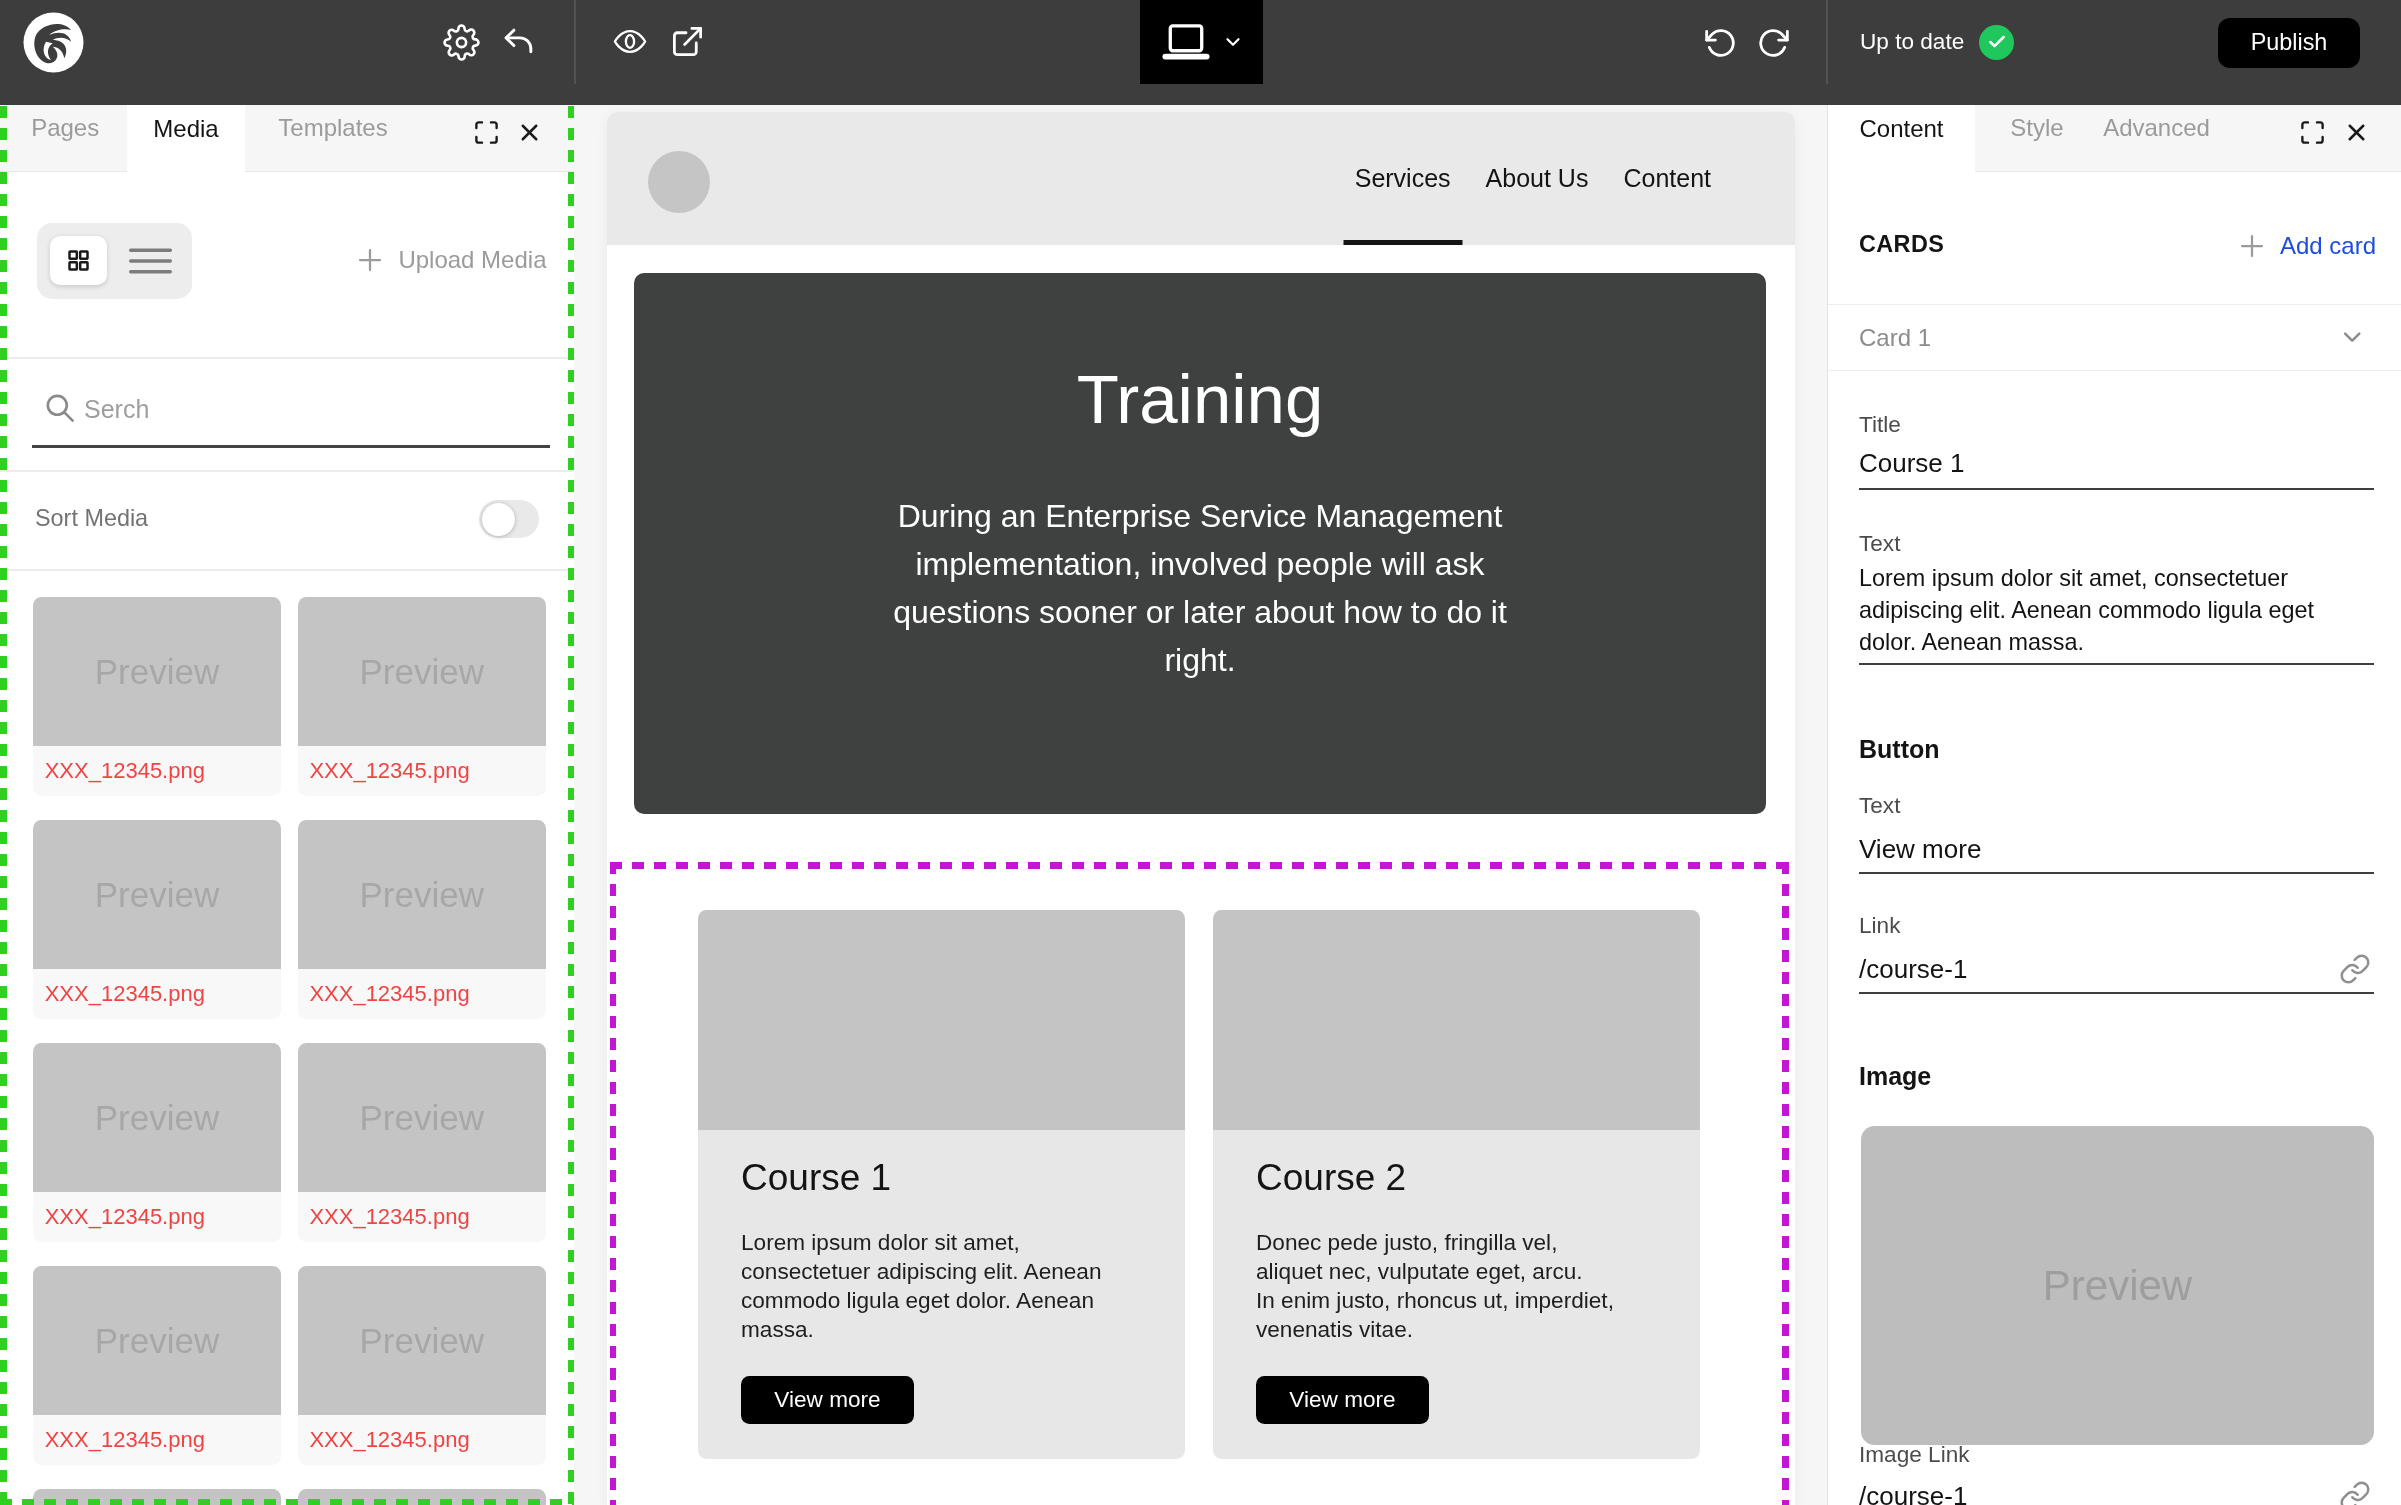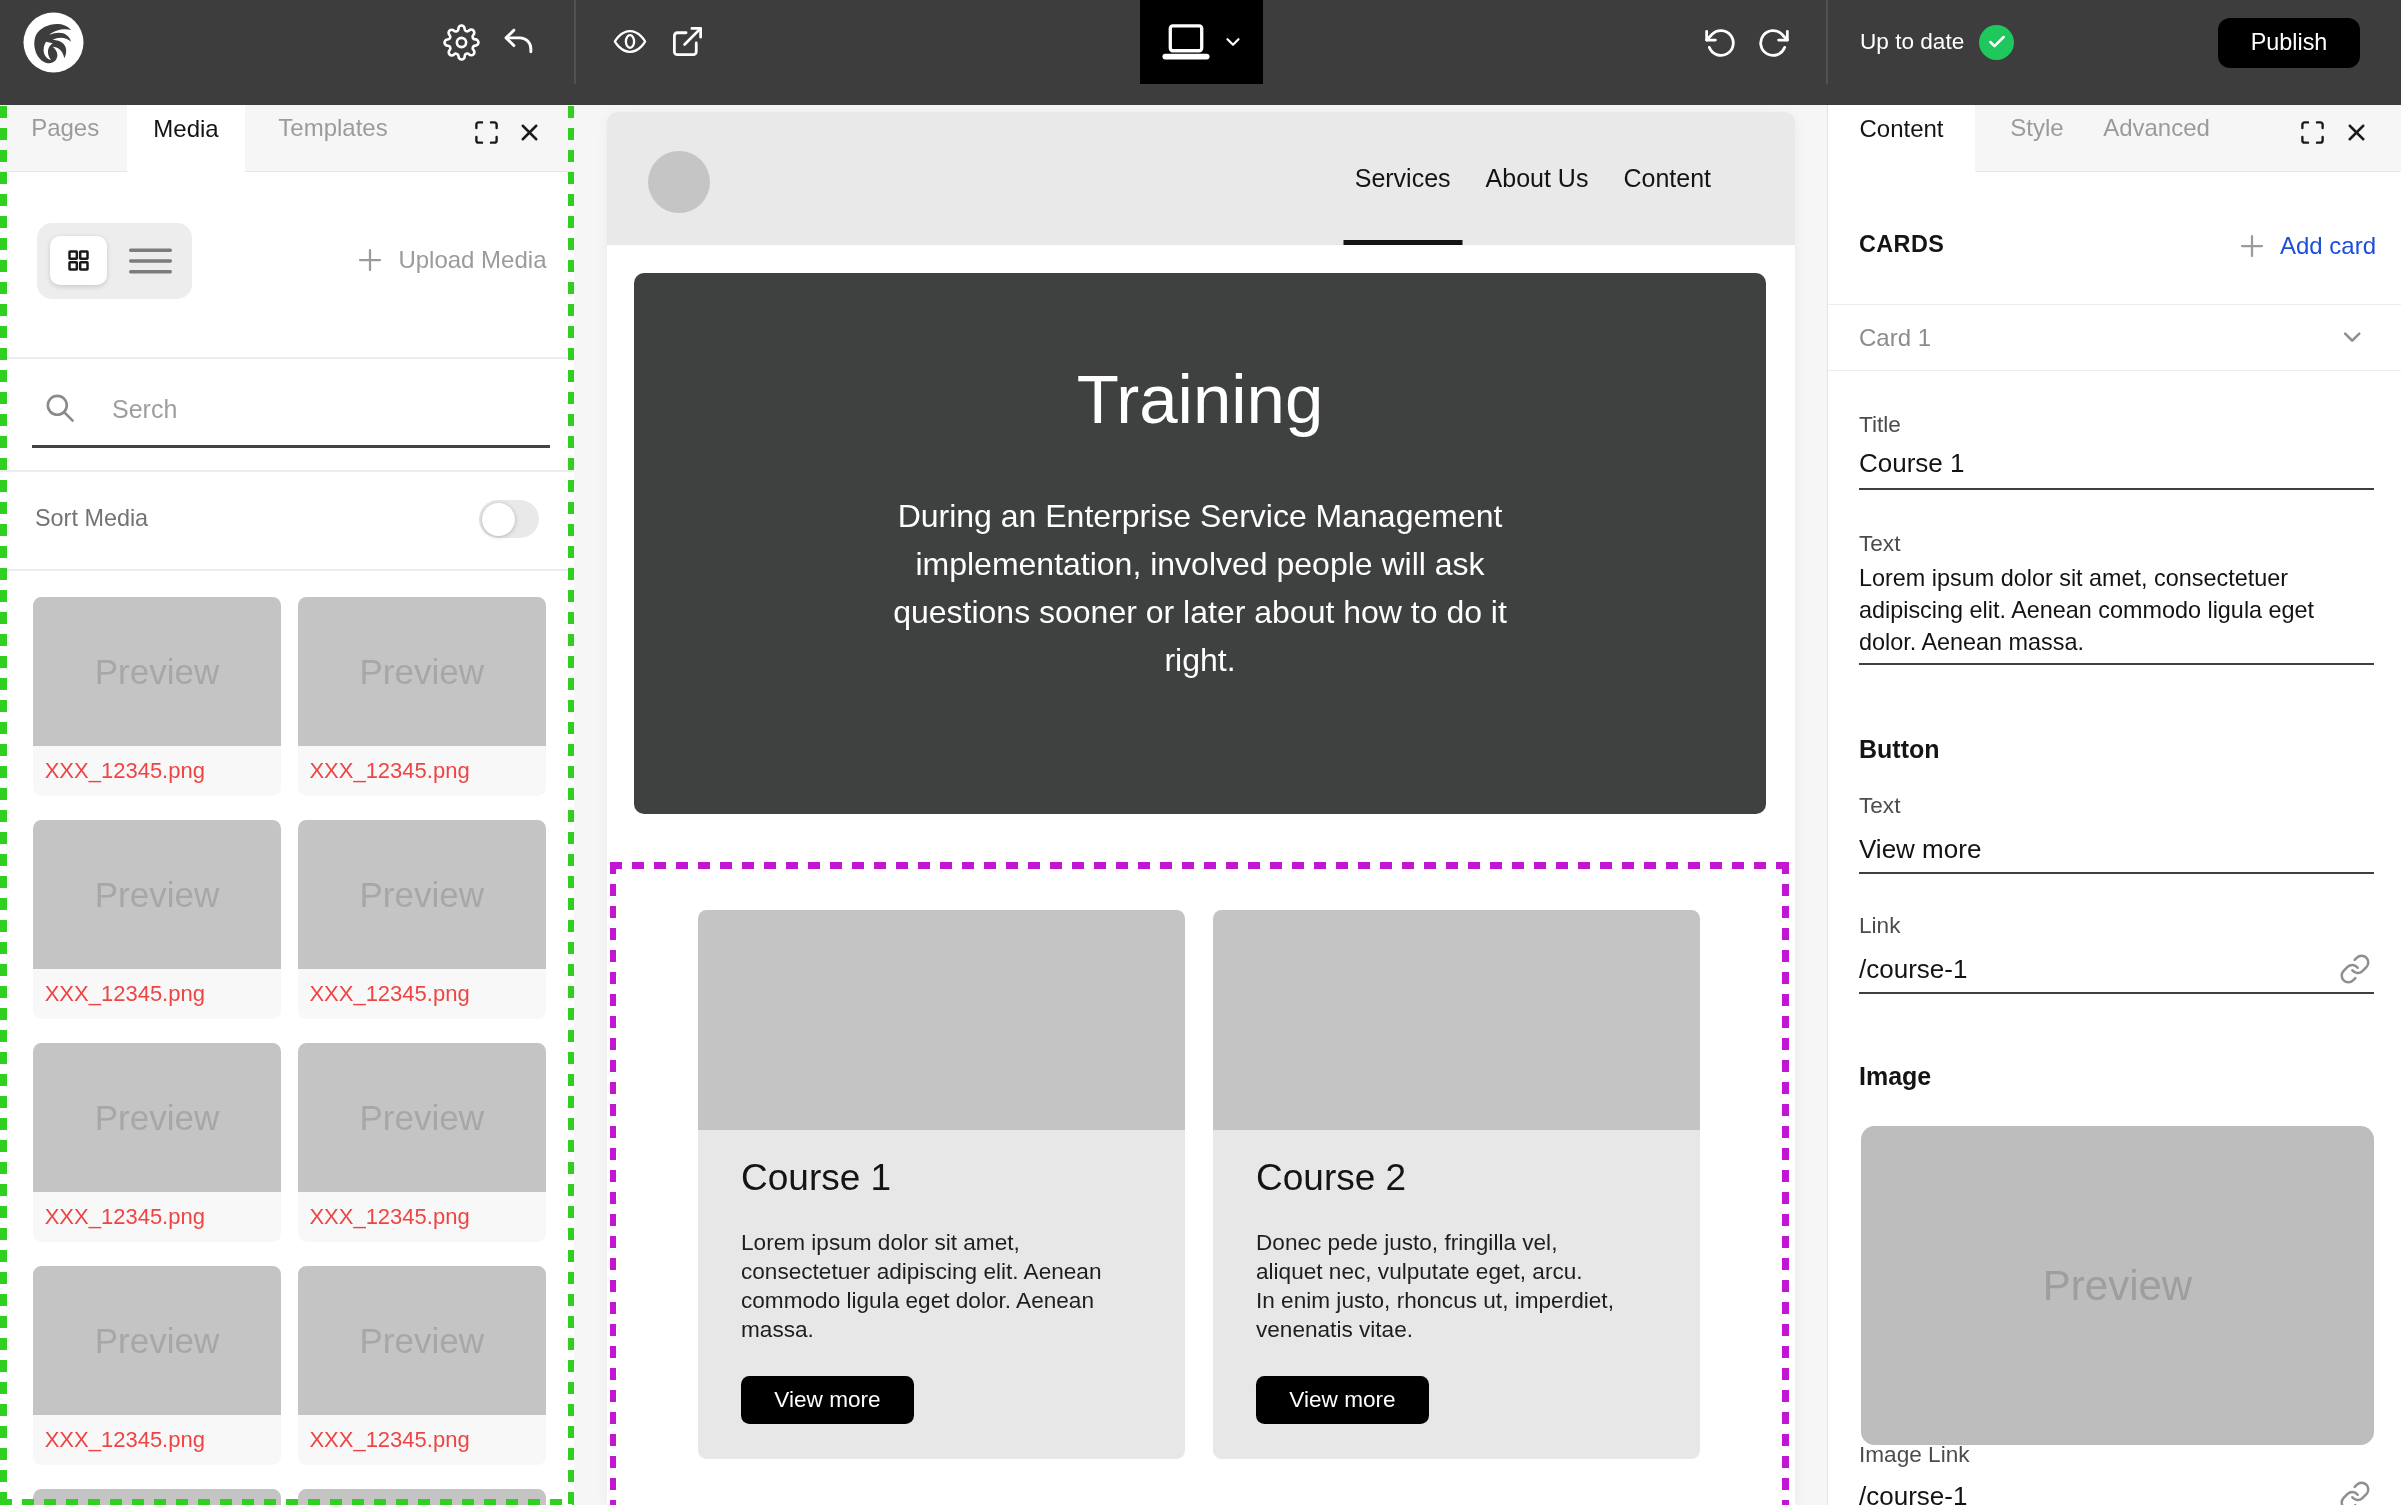--- a/index.html
+++ b/index.html
@@ -35,21 +35,21 @@
   
   .left-panel { left:0; }
   .gb { position:absolute; z-index:40; pointer-events:none; }
   .gb-h { left:0; width:574px; height:6.7px; background:repeating-linear-gradient(90deg,#2fd01f 0 11.7px,transparent 11.7px 22px); }
   .gb-v { top:0; width:6.7px; height:1421px; background:repeating-linear-gradient(180deg,#2fd01f 0 11.7px,transparent 11.7px 22px); }
   .view-toggle { position:absolute; left:37px; top:139px; width:155px; height:76px; background:#ededed; border-radius:15px; }
   .grid-btn { position:absolute; left:13.4px; top:13.4px; width:57px; height:49px; background:#fff; border:none; border-radius:10px; box-shadow:0 1.7px 5px rgba(0,0,0,.14); display:flex; align-items:center; justify-content:center; color:#1a1a1a; }
   .list-btn { position:absolute; left:84px; top:13.4px; width:59px; height:49px; background:none; border:none; display:flex; align-items:center; justify-content:center; color:#7c7c7c; }
   .upload-btn { position:absolute; left:355px; top:151px; height:50px; display:flex; align-items:center; gap:13.4px; background:none; border:none; color:#9b9b9b; font-size:24px; }
   .search-icon { position:absolute; left:42px; top:306px; color:#8a8a8a; }
-  .search-input { position:absolute; left:84px; top:301px; width:435px; height:48px; border:none; outline:none; background:transparent; font-size:25px; color:#555;margin-left:28px; }
+  .search-input { position:absolute; left:84px; top:301px; width:435px; height:48px; border:none; outline:none; background:transparent; font-size:25px; color:#555; }
   .search-input::placeholder { color:#9e9e9e; }
   .search-underline { position:absolute; left:32px; top:361px; width:518px; height:2.5px; background:#434343; }
   .sort-label { position:absolute; left:35px; top:421px; font-size:23.4px; color:#737373; }
   .toggle { position:absolute; left:479px; top:416px; width:60px; height:38px; background:#e9e9e9; border-radius:19px; border:none; }
   .toggle .knob { position:absolute; left:2.5px; top:2.5px; width:33px; height:33px; background:#fff; border-radius:50%; box-shadow:0 0.8px 4.2px rgba(0,0,0,.25); }
   .media-grid { position:absolute; left:33px; top:513px; width:513px; display:grid; grid-template-columns:248px 248px; column-gap:16.7px; row-gap:24px; grid-auto-rows:199px; }
   .media-card { border-radius:8.4px; overflow:hidden; background:#f8f8f8; cursor:pointer; }
   .media-preview { height:149px; background:#c4c4c4; display:flex; align-items:center; justify-content:center; font-size:35px; font-weight:500; color:#a7a7a7; }
   .media-name { height:50px; display:flex; align-items:center; padding:0 11.7px; font-size:22px; color:#ef4444; }
 

